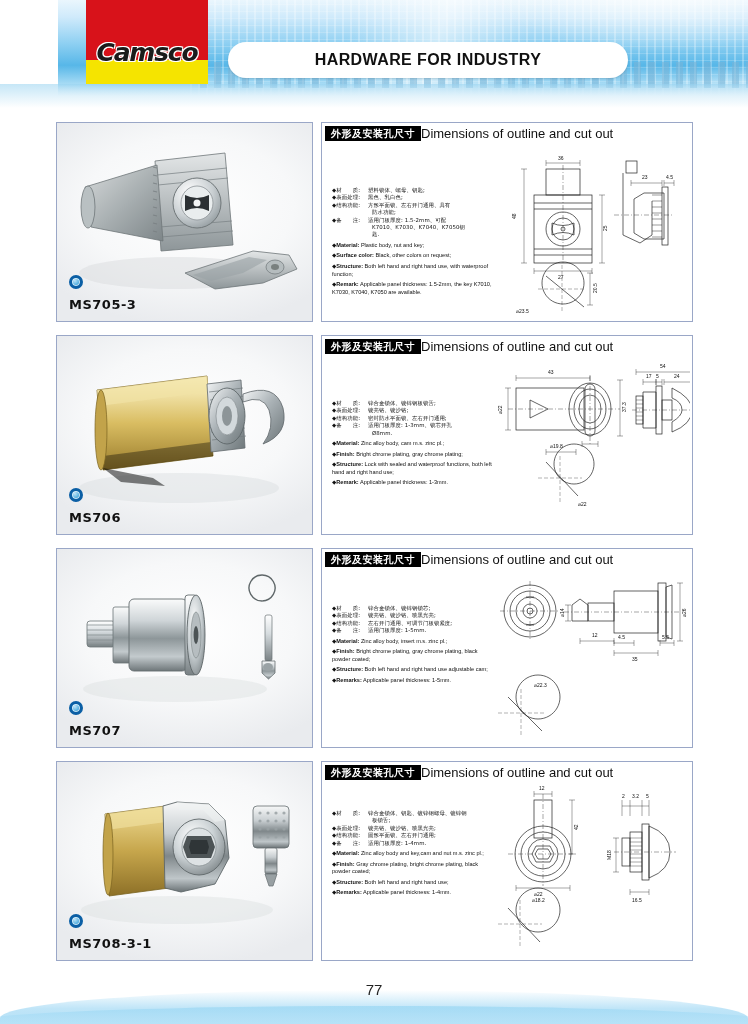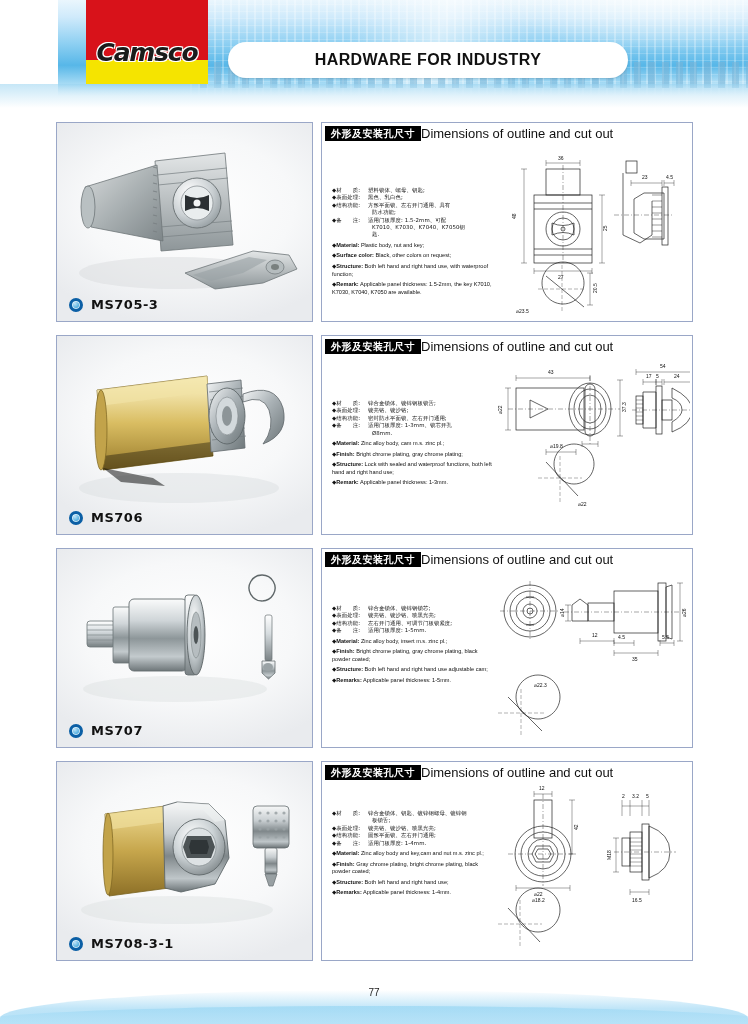--- a/index.html
+++ b/index.html
@@ -80,21 +80,21 @@
   .photo-panel {
     position: absolute; left: 56px; top: 4px; width: 257px; height: 200px;
     border: 1px solid #9aa7c7; background: #ffffff;
   }
   .photo-inner {
     position: absolute; left: 0; top: 0; right: 0; bottom: 0;
     background: radial-gradient(ellipse 180px 120px at 52% 42%, #ffffff 0%, #f7f8f9 58%, #e9ebee 100%);
   }
   .model-row {
     position: absolute; left: 12px; bottom: 9px;
-    display: flex; align-items: flex-end; gap: 8px;
+    display: flex; align-items: flex-start; gap: 8px; flex-direction: column;
   }
   .ring-icon {
     width: 14px; height: 14px; border-radius: 50%;
     border: 3px solid #0b5fa5;
     background: radial-gradient(circle at 35% 32%, #bfe3f7 0%, #5ab3e2 55%, #1b72ad 100%);
     box-shadow: 0 0 0 1px rgba(255,255,255,.7) inset;
   }
   .model-label {
     font-family: "DejaVu Sans", sans-serif;
     font-weight: bold; font-size: 13px; letter-spacing: .5px; color: #111;
@@ -150,21 +150,21 @@
     border-top-left-radius: 60% 100%; border-top-right-radius: 60% 100%;
   }
   .footer-wave2 {
     position: absolute; left: -40px; bottom: 0; width: 830px; height: 18px;
     background: linear-gradient(180deg, rgba(140,210,242,.55), rgba(190,230,250,.25));
     border-top-left-radius: 50% 100%; border-top-right-radius: 50% 100%;
   }
   .page-num {
     position: absolute; left: 0; bottom: 26px; width: 748px; text-align: center;
     font-family: "Liberation Sans", sans-serif;
-    font-size: 10px; color: #222; font-weight: normal;
+    font-size: 15px; color: #222; font-weight: normal;
   }
 </style>
 </head>
 <body>
 
 <div class="page">
 
   <div class="header">
     <div class="header-left-white"></div>
     <div class="hdr-grid"></div>

